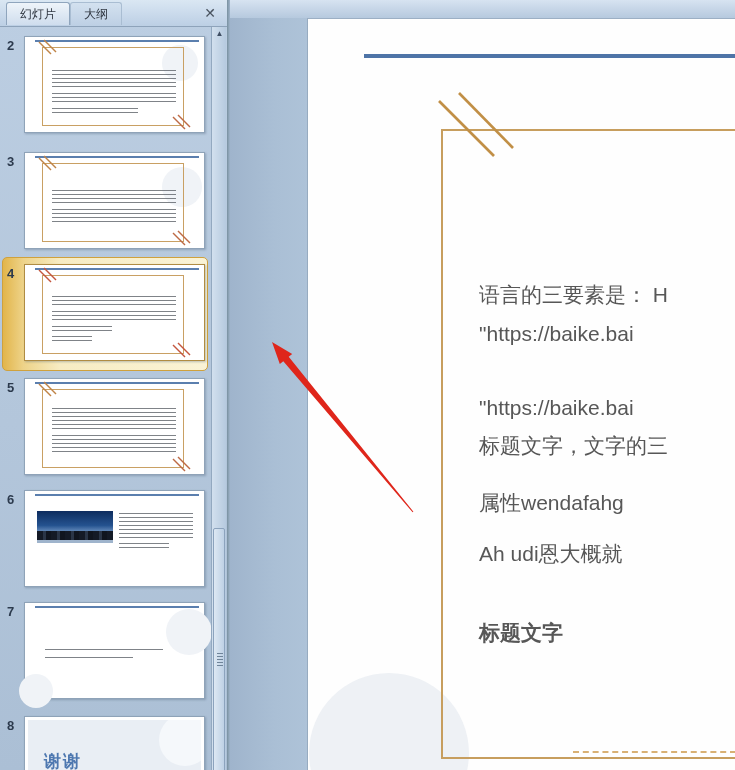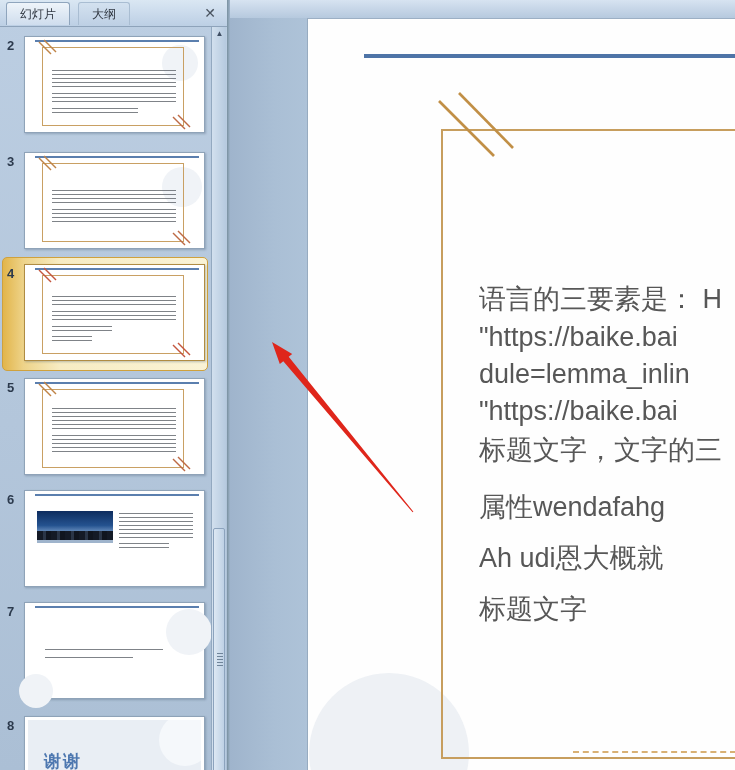--- a/index.html
+++ b/index.html
@@ -10,21 +10,21 @@
   
   .panel{position:absolute;left:0;top:0;width:228px;height:770px;
          background:linear-gradient(180deg,#bccee2 0%,#b3c6db 55%,#abbfd5 100%);}
   .tabbar{position:absolute;left:0;top:0;width:228px;height:26px;
           background:linear-gradient(180deg,#dae7f3 0%,#c5d6e9 70%,#bccfe4 100%);
           border-bottom:1px solid #8ea3ba;}
   .tab{position:absolute;top:2px;height:22px;line-height:22px;text-align:center;
        font-size:12px;color:#2f3640;cursor:default;}
   .tab.active{left:6px;width:62px;background:linear-gradient(180deg,#eef4fa,#cfdded);
        border:1px solid #8fa5bd;border-bottom:none;border-radius:3px 3px 0 0;}
-  .tab.inactive{left:78px;width:50px;border:1px solid #a9bdd2;border-bottom:none;
+  .tab.inactive{left:70px;width:50px;border:1px solid #a9bdd2;border-bottom:none;
        border-radius:3px 3px 0 0;background:linear-gradient(180deg,#d3e1ef,#bed0e4);font-family:Liberation Serif, serif;}
   .closebtn{position:absolute;right:8px;top:3px;width:20px;height:20px;line-height:20px;
        text-align:center;font-size:14px;font-weight:bold;color:#49535f;}
 
   
   .slidenum{position:absolute;left:7px;width:16px;font-size:13px;font-weight:bold;color:#2c3a4d;}
   .thumb{position:absolute;left:24px;width:181px;height:97px;background:#fff;
          border:1px solid #8fa3b8;box-shadow:1px 1px 2px rgba(70,90,115,.35);box-sizing:border-box;}
   .sel{position:absolute;left:2px;top:257px;width:206px;height:114px;border-radius:5px;
        border:1px solid #cfa13d;box-sizing:border-box;
@@ -62,21 +62,21 @@
         background:linear-gradient(180deg,#d7e3f1,#b6c9de);}
   .slide{position:absolute;left:77px;top:18px;width:500px;height:900px;background:#fefefe;
         border-left:1px solid #97abc0;border-top:1px solid #9cafc4;box-sizing:border-box;overflow:hidden;}
   .s-blueline{position:absolute;left:56px;top:35px;width:460px;height:4px;background:#4e74a7;}
   .s-orect{position:absolute;left:133px;top:110px;width:420px;height:630px;
         border:2px solid #c79e5e;box-sizing:border-box;}
   .s-circ{position:absolute;left:1px;top:654px;width:160px;height:160px;border-radius:50%;
         background:#eef1f5;}
   .s-dash{position:absolute;left:265px;top:732px;width:163px;height:0;
         border-top:2px dashed #d8b073;}
-  .s-text{position:absolute;white-space:nowrap;font-size:27px;color:#575757;left:171px;}
+  .s-text{position:absolute;white-space:nowrap;font-size:21px;color:#575757;left:171px;}
 
   .arrow-svg{position:absolute;left:0;top:0;pointer-events:none;}
 </style>
 </head>
 <body>
 
 <div class="stage">
 
   <div class="panel">
 
@@ -206,26 +206,25 @@
       <div class="s-blueline"></div>
       <div class="s-orect"></div>
       <svg class="arrow-svg" width="500" height="900">
         <line x1="151" y1="74" x2="205" y2="129" stroke="#c18f46" stroke-width="2.6"></line>
         <line x1="131" y1="82" x2="186" y2="137" stroke="#c18f46" stroke-width="2.6"></line>
       </svg>
       <div class="s-dash"></div>
 
       <div class="s-text" style="top:262px;">语言的三要素是： H</div>
       <div class="s-text" style="top:303px;">"https://baike.bai</div>
-      <div class="s-text" style="top:340px;">dule=lemma_inlin</div>
       <div class="s-text" style="top:377px;">"https://baike.bai</div>
       <div class="s-text" style="top:413px;">标题文字，文字的三</div>
       <div class="s-text" style="top:521px;">Ah udi恩大概就</div>
       <div class="s-text" style="top:470px;">属性wendafahg</div>
-      <div class="s-text" style="top:572px;">标题文字</div>
+      <div class="s-text" style="top:600px;font-weight:bold;">标题文字</div>
     </div>
   </div>
 
   <svg class="arrow-svg" width="735" height="770">
     <path d="M 272,342
              L 292.2,353.9 L 288.7,356.8
              L 413.4,511.7 L 412.6,512.3
              L 283.3,361.2 L 279.8,364.1 Z" fill="#df261b"></path>
   </svg>
 

